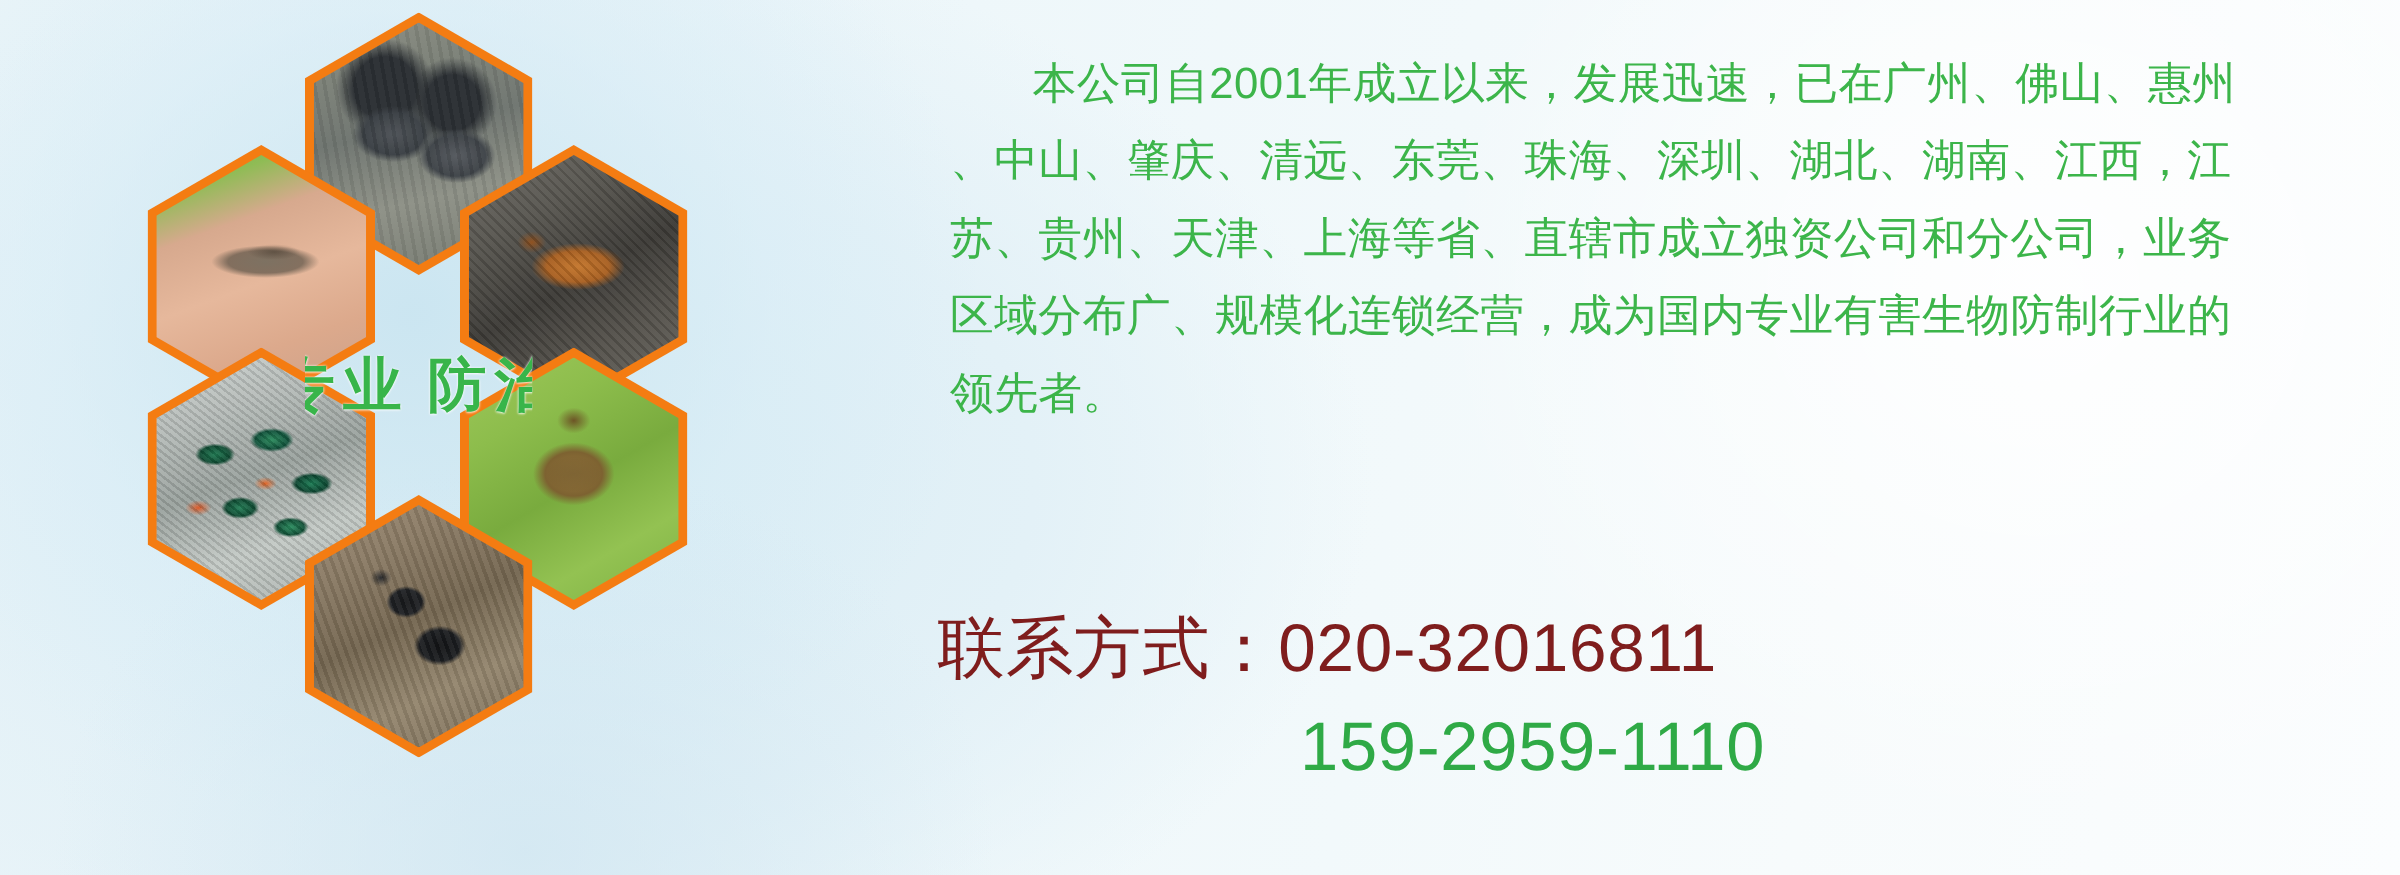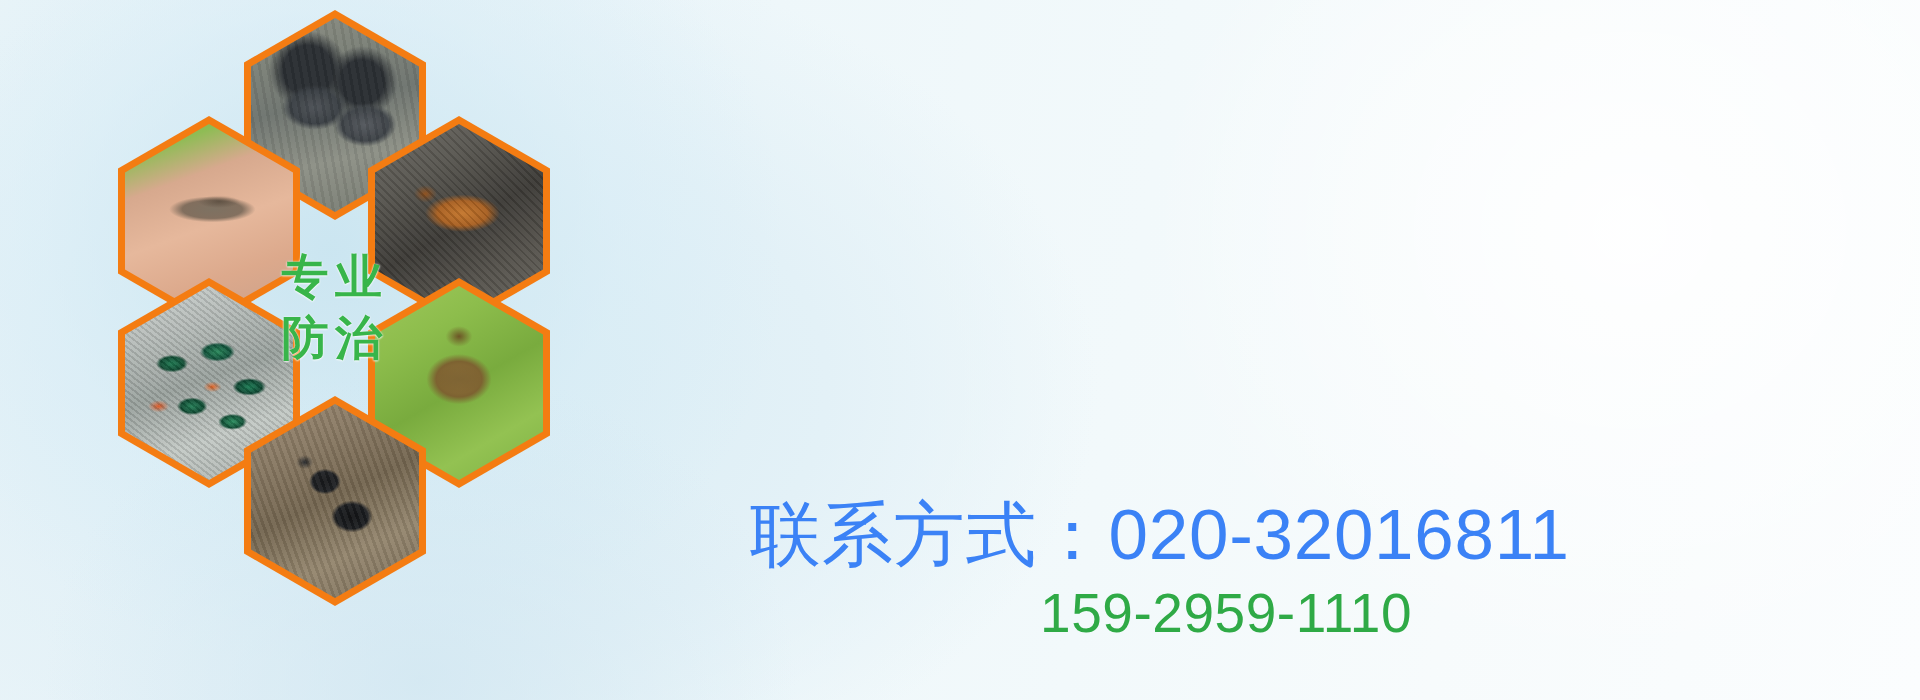--- a/index.html
+++ b/index.html
@@ -129,21 +129,21 @@
     background:
       linear-gradient(52deg, rgba(20,20,22,.85) 0 1.1%, rgba(0,0,0,0) 1.1% 100%),
       linear-gradient(-52deg, rgba(20,20,22,.8) 0 1%, rgba(0,0,0,0) 1% 100%),
       linear-gradient(8deg, rgba(20,20,22,.6) 0 .9%, rgba(0,0,0,0) .9% 100%),
       repeating-linear-gradient(70deg, rgba(0,0,0,.08) 0 3px, rgba(255,255,255,.05) 3px 7px);
   }
 
   
   .h-center .ctext {
     position:absolute; inset:0;
-    display:flex; flex-direction:column; align-items:center; justify-content:center;
+    display:flex; flex-direction:row; align-items:center; justify-content:center;
     gap:14px;
   }
   .ctext span{
     color:#38b54a;
     font-size:47px;
     font-weight:700;
     letter-spacing:.14em;
     line-height:1;
     text-shadow:0 0 2px rgba(255,255,255,.9), 0 1px 2px rgba(255,255,255,.7);
     white-space:nowrap;
@@ -158,26 +158,25 @@
     font-size:35px;
     line-height:62px;
     font-weight:400;
     letter-spacing:.01em;
     white-space:nowrap;
   }
   .para p.indent{ text-indent:66px; }
 
   .contact { position:absolute; left:-10px; top:480px; }
   .contact .line1{
-    color:#3b82f6;
-    font-size:71px;
+    color:#7f1d1d;
+    font-size:54px;
     line-height:78px;
     letter-spacing:.01em;
     white-space:nowrap;
-    margin-top:16px;
   }
   .contact .line2{
     color:#2faa46;
     font-size:55px;
     line-height:78px;
     letter-spacing:.01em;
     white-space:nowrap;
     padding-left:290px;
   }
 </style>
@@ -219,19 +218,26 @@
   <div class="hex h-center">
     <div class="ctext">
       <span>专业</span>
       <span>防治</span>
     </div>
   </div>
 </div>
 
 <div class="content">
 
+  <div class="para">
+    <p class="indent">本公司自2001年成立以来，发展迅速，已在广州、佛山、惠州</p>
+    <p>、中山、肇庆、清远、东莞、珠海、深圳、湖北、湖南、江西，江</p>
+    <p>苏、贵州、天津、上海等省、直辖市成立独资公司和分公司，业务</p>
+    <p>区域分布广、规模化连锁经营，成为国内专业有害生物防制行业的</p>
+    <p>领先者。</p>
+  </div>
 
   <div class="contact">
     <div class="line1">联系方式：020-32016811</div>
     <div class="line2">159-2959-1110</div>
   </div>
 
 </div>
 
 </body></html>

